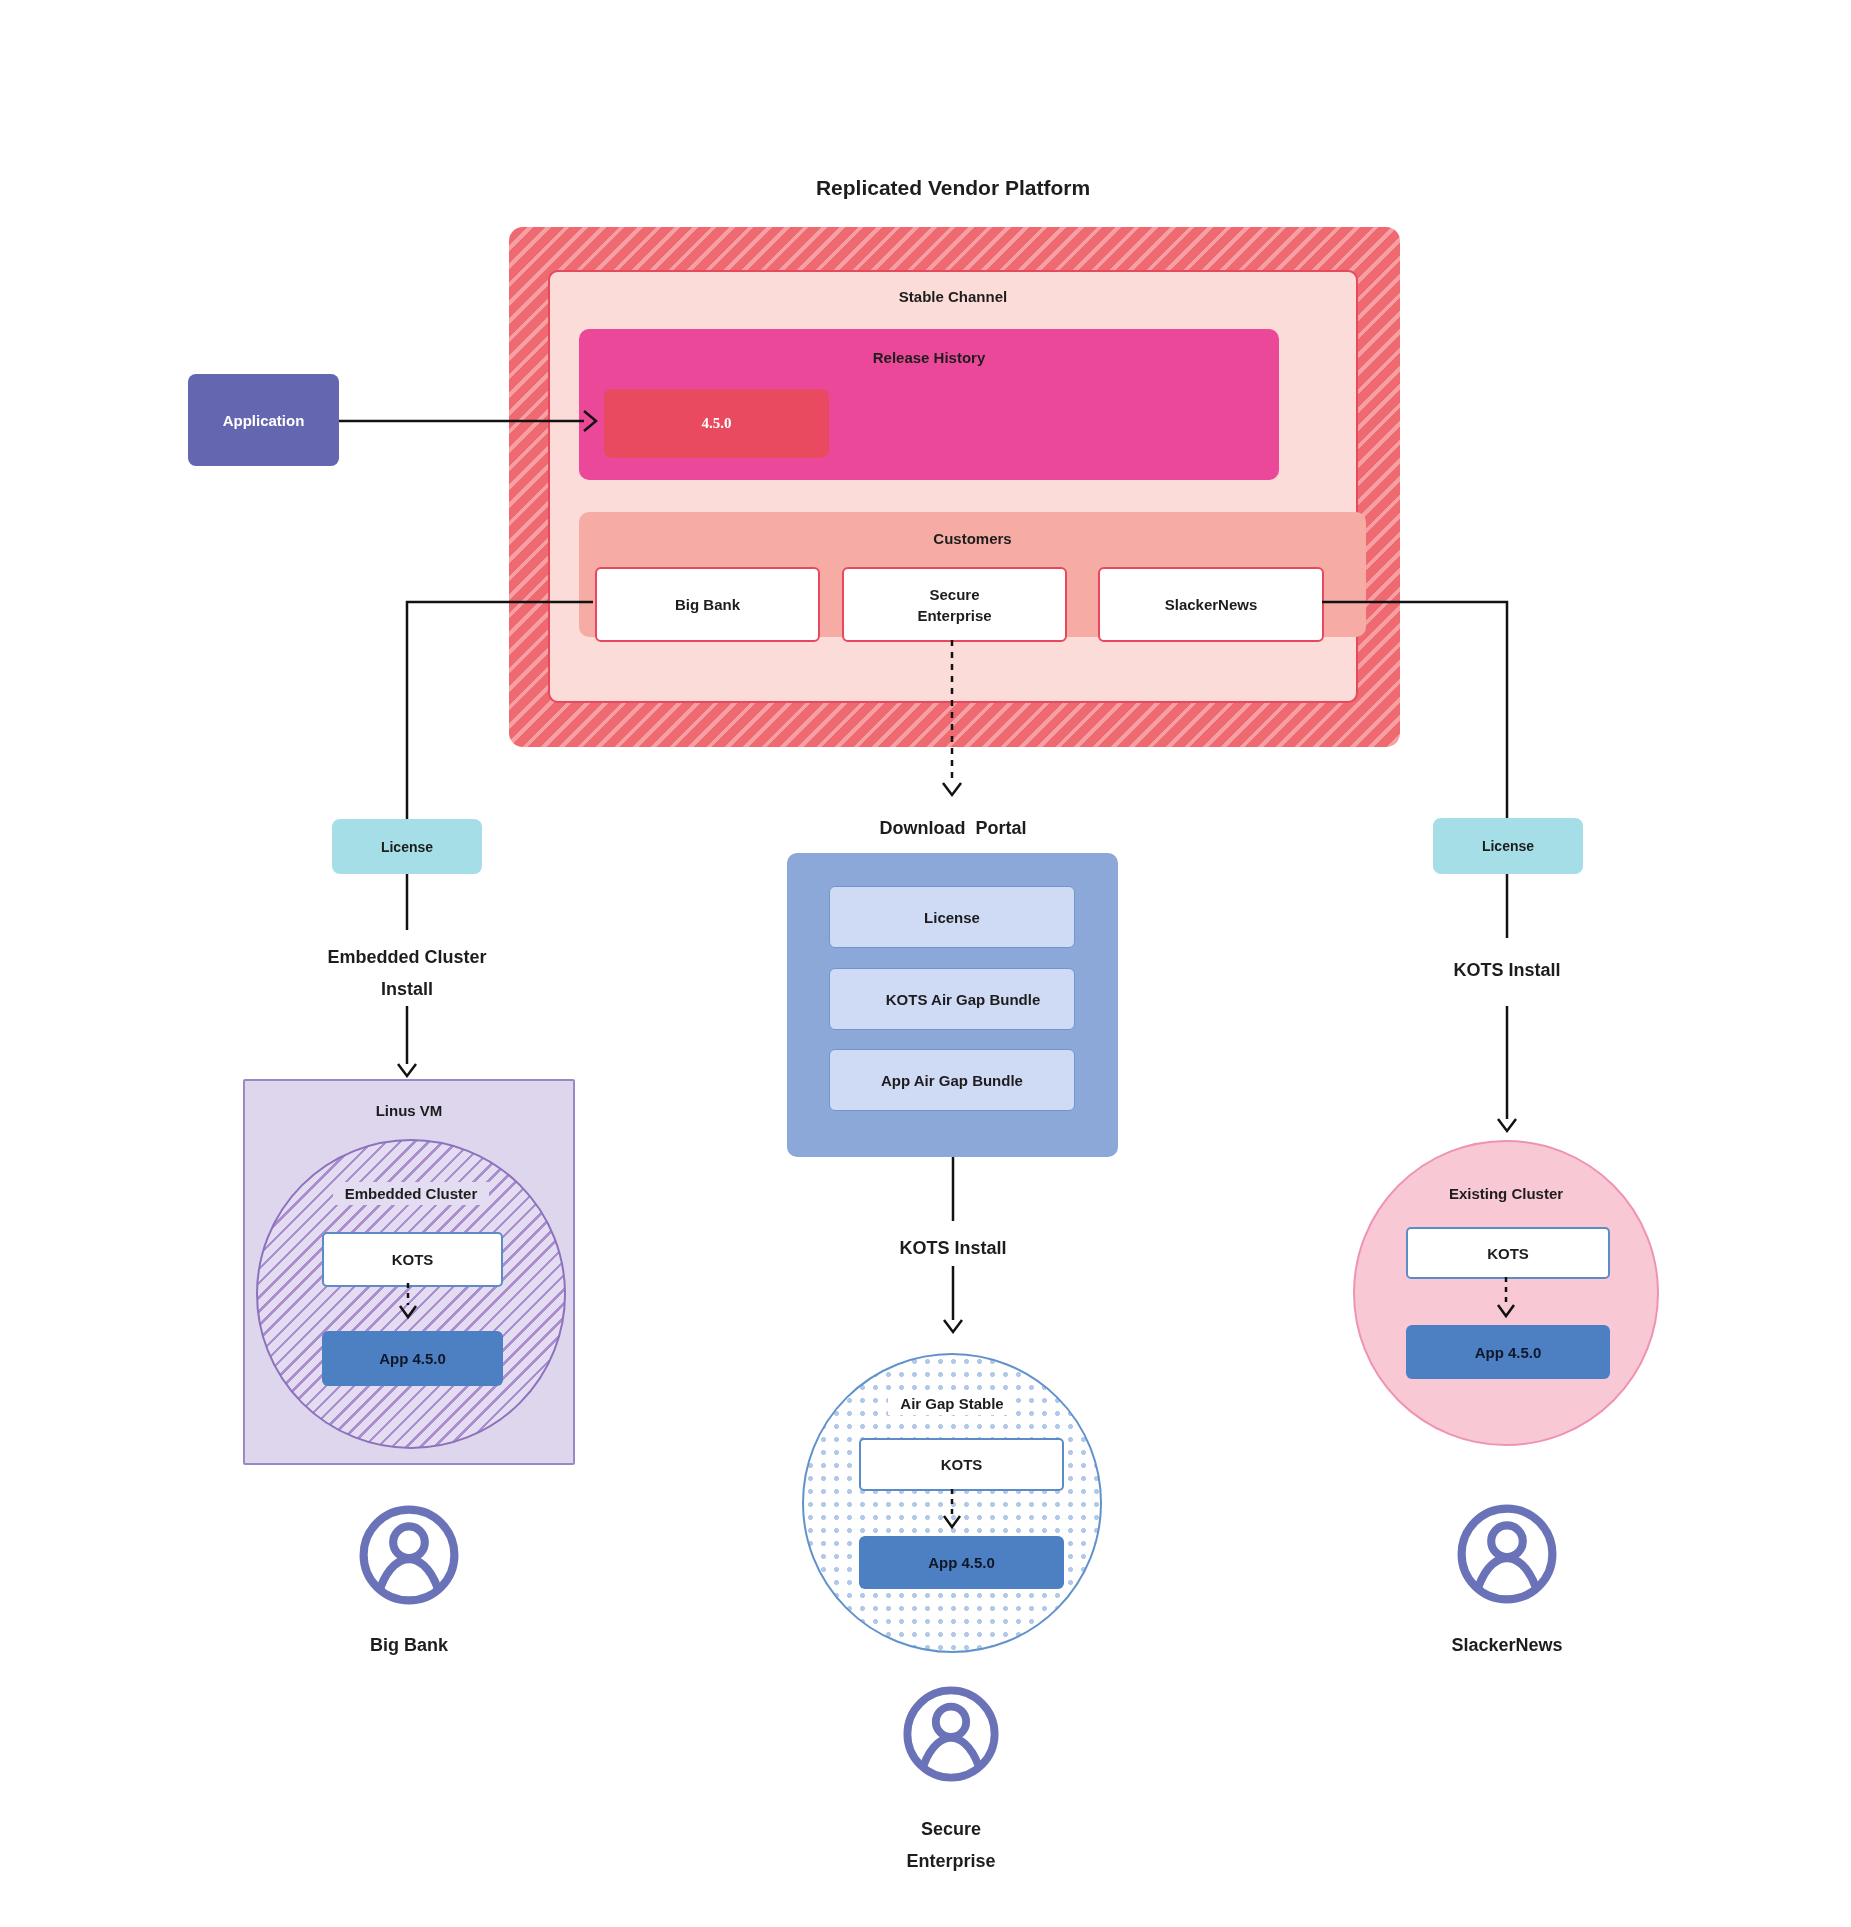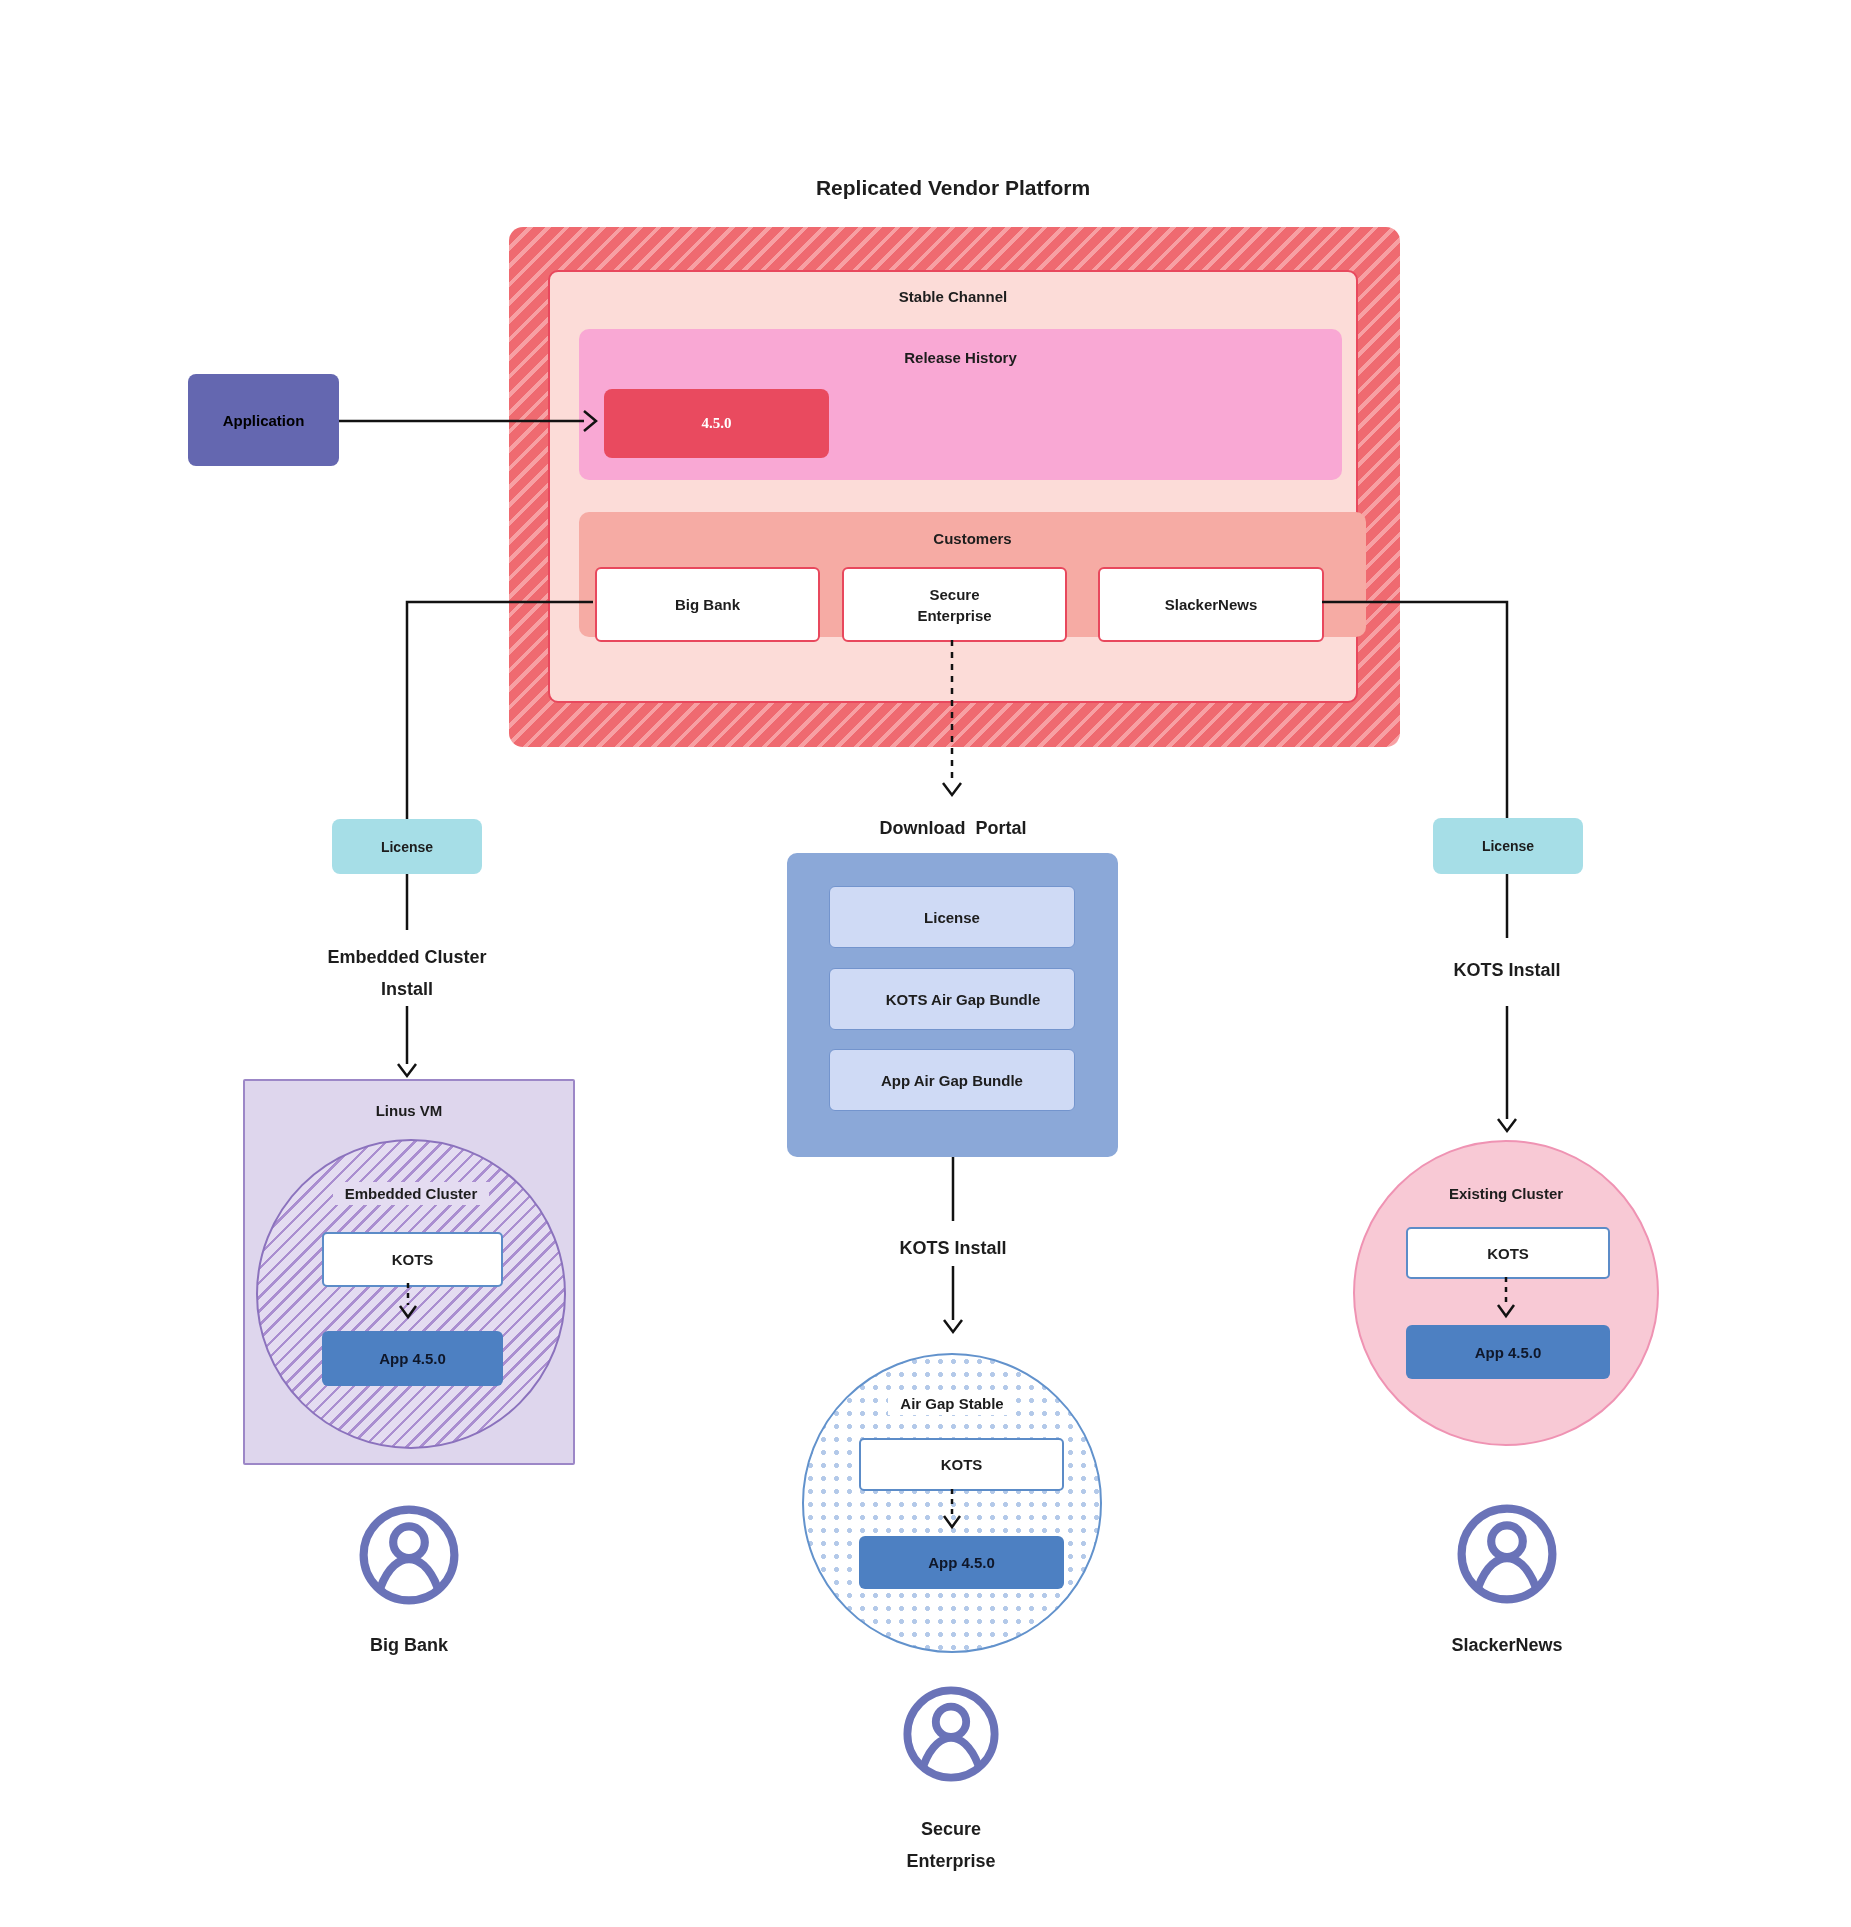--- a/index.html
+++ b/index.html
@@ -11,32 +11,32 @@
   .bindtxt{white-space:pre;}
   .flexc{display:flex;align-items:center;justify-content:center;text-align:center;}
   .section-lbl{position:absolute;left:0;width:100%;text-align:center;font-size:15px;font-weight:700;white-space:pre;}
   .flow-lbl{position:absolute;text-align:center;font-size:18px;font-weight:700;line-height:32px;white-space:pre;}
 
   
   .platform{left:509px;top:227px;width:891px;height:520px;border-radius:14px;
     background:repeating-linear-gradient(135deg,#f7a0a3 0 4px,#ef6a70 4px 13px);}
   .stable{left:39px;top:43px;width:810px;height:433px;background:#fcdcd8;
     border:2px solid #e8485d;border-radius:10px;box-sizing:border-box;}
-  .release-history{left:29px;top:57px;width:763px;height:151px;background:#f9a8d4;border-radius:10px;}
+  .release-history{left:29px;top:57px;width:700px;height:151px;background:#ec4899;border-radius:10px;}
   .rel-450{left:25px;top:60px;width:225px;height:69px;background:#e94a5f;border-radius:8px;
     color:#ffffff;font-size:15px;font-weight:700;font-family:Liberation Serif, serif;}
   .rel-446{left:271px;top:60px;width:225px;height:69px;background:#ffffff;border:2px solid #e8485d;
     border-radius:8px;box-sizing:border-box;font-size:15px;font-weight:700;}
   .customers{left:29px;top:240px;width:763px;height:125px;background:#f6aba4;border-radius:10px;padding-left:24px;}
   .cust-box{width:225px;height:75px;background:#ffffff;border:2px solid #e8485d;border-radius:6px;
     box-sizing:border-box;font-size:15px;font-weight:700;line-height:21px;}
 
   
   .application{left:188px;top:374px;width:151px;height:92px;background:#6467b0;border-radius:8px;
-    color:#000000;font-size:15px;font-weight:600;}
+    color:#ffffff;font-size:15px;font-weight:600;}
 
   
   .license-badge{width:150px;height:55px;background:#a6dee7;border-radius:8px;font-size:14px;font-weight:700;}
 
   
   .linus-vm{left:243px;top:1079px;width:332px;height:386px;background:#ded6ed;
     border:2px solid #9c87c7;border-radius:2px;box-sizing:border-box;}
   .embedded-circle{left:11px;top:58px;width:310px;height:310px;border-radius:50%;
     border:2px solid #8b72bd;box-sizing:border-box;
     background:repeating-linear-gradient(135deg,#aa8ed0 0 2.5px,#e4dcf1 2.5px 10px);}

